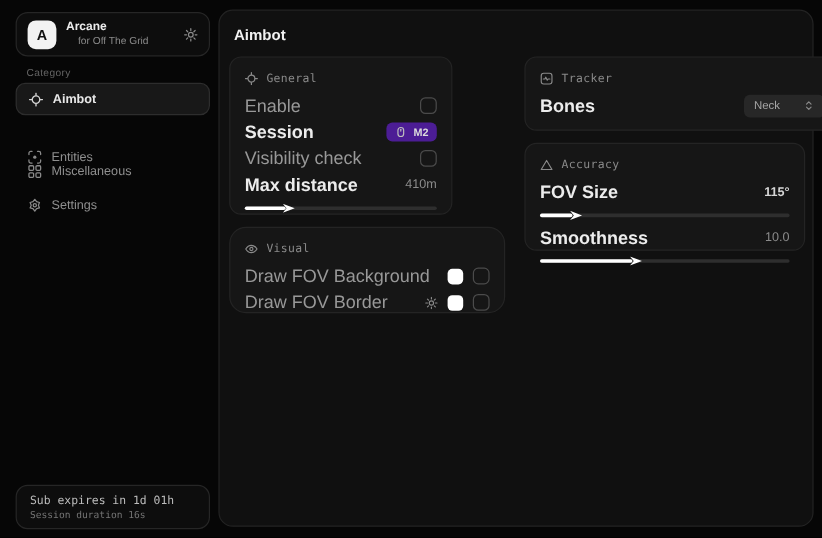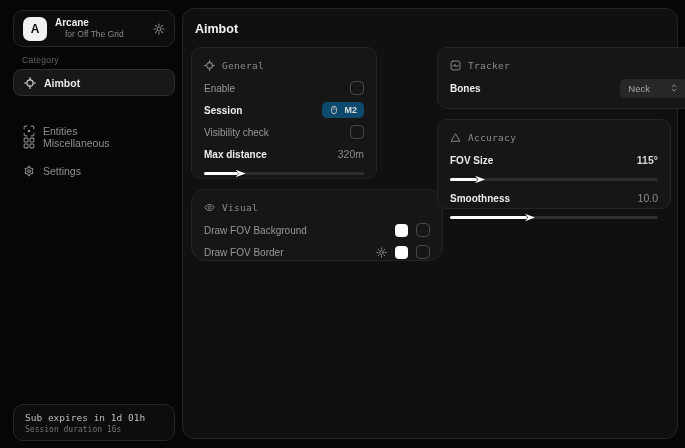--- a/index.html
+++ b/index.html
@@ -33,29 +33,29 @@
 
   
   .main { position:absolute; left:182px; top:8px; width:496px; height:431px;
     background:#101010; border:1px solid #232323; border-radius:12px; }
   .page-title { position:absolute; left:12px; top:13px; font-size:12.5px; font-weight:700; color:#f2f2f2; }
 
   .panel { position:absolute; background:#161616; border:1px solid #242424; border-radius:10px; padding:9px 12px; }
   .panel-head { display:flex; align-items:center; gap:7px; height:16px; color:#8a8a8a;
     font-family:"DejaVu Sans Mono", monospace; font-size:9.5px; letter-spacing:.3px; margin-bottom:4px; }
   .row { display:flex; align-items:center; justify-content:space-between; height:22px; }
-  .row-lbl { font-size:10px; color:#989898; }
+  .row-lbl { font-size:15px; color:#989898; }
   .row-lbl.hot { color:#ececec; font-weight:600; }
   .row-val { font-size:10.5px; color:#8a8a8a; }
   .row-val.hot { color:#d6d6d6; font-weight:600; }
   .right-group { display:flex; align-items:center; gap:8px; }
 
   .checkbox { width:14px; height:14px; border:1.5px solid #4b4b4b; border-radius:4.5px; background:transparent; cursor:pointer; }
   .swatch { width:13px; height:13px; border-radius:4px; background:#fff; cursor:pointer; }
-  .key-badge { display:flex; align-items:center; gap:5px; background:#0c4a6e; border-radius:5px;
+  .key-badge { display:flex; align-items:center; gap:5px; background:#4c1d95; border-radius:5px;
     padding:3px 7px; color:#dcdcdc; font-size:9px; font-weight:700; cursor:pointer; }
   .select-btn { display:flex; align-items:center; gap:19px; background:#272727; border-radius:5px;
     padding:4px 8px; color:#a8a8a8; font-size:9.5px; cursor:pointer; }
 
   .slider { position:relative; height:3px; background:#2e2e2e; border-radius:2px; margin:7px 0 6px 0; cursor:pointer; }
   .slider-fill { position:absolute; left:0; top:0; height:100%; background:#fff; border-radius:2px; }
   .slider-thumb { position:absolute; right:-8px; top:50%; transform:translateY(-50%);
     width:10px; height:9px; background:#fff;
     clip-path:polygon(0% 8%, 100% 50%, 0% 92%, 32% 50%); }
   svg { display:block; }
@@ -163,31 +163,31 @@
         </span>
       </div>
 
       <div class="row">
         <span class="row-lbl">Visibility check</span>
         <span class="checkbox"></span>
       </div>
 
       <div class="row">
         <span class="row-lbl hot">Max distance</span>
-        <span class="row-val">320m</span>
+        <span class="row-val">410m</span>
       </div>
 
       <div class="slider">
         <div class="slider-fill" style="width: 21%;">
           <div class="slider-thumb"></div>
         </div>
       </div>
     </div>
 
-    <div class="panel" style="left:8px; top:180px; width:252px; height:72px;border-radius:14px;">
+    <div class="panel" style="left:8px; top:180px; width:230px; height:72px;border-radius:14px;">
       <div class="panel-head">
         <span class="icon">
           <svg width="11" height="11" viewBox="0 0 16 16" fill="none" stroke="currentColor" stroke-width="1.4">
             <path d="M1.2 8S3.8 3.6 8 3.6 14.8 8 14.8 8 12.2 12.4 8 12.4 1.2 8 1.2 8z"></path>
             <circle cx="8" cy="8" r="1.9"></circle>
           </svg>
         </span>
         <span>Visual</span>
       </div>
 

